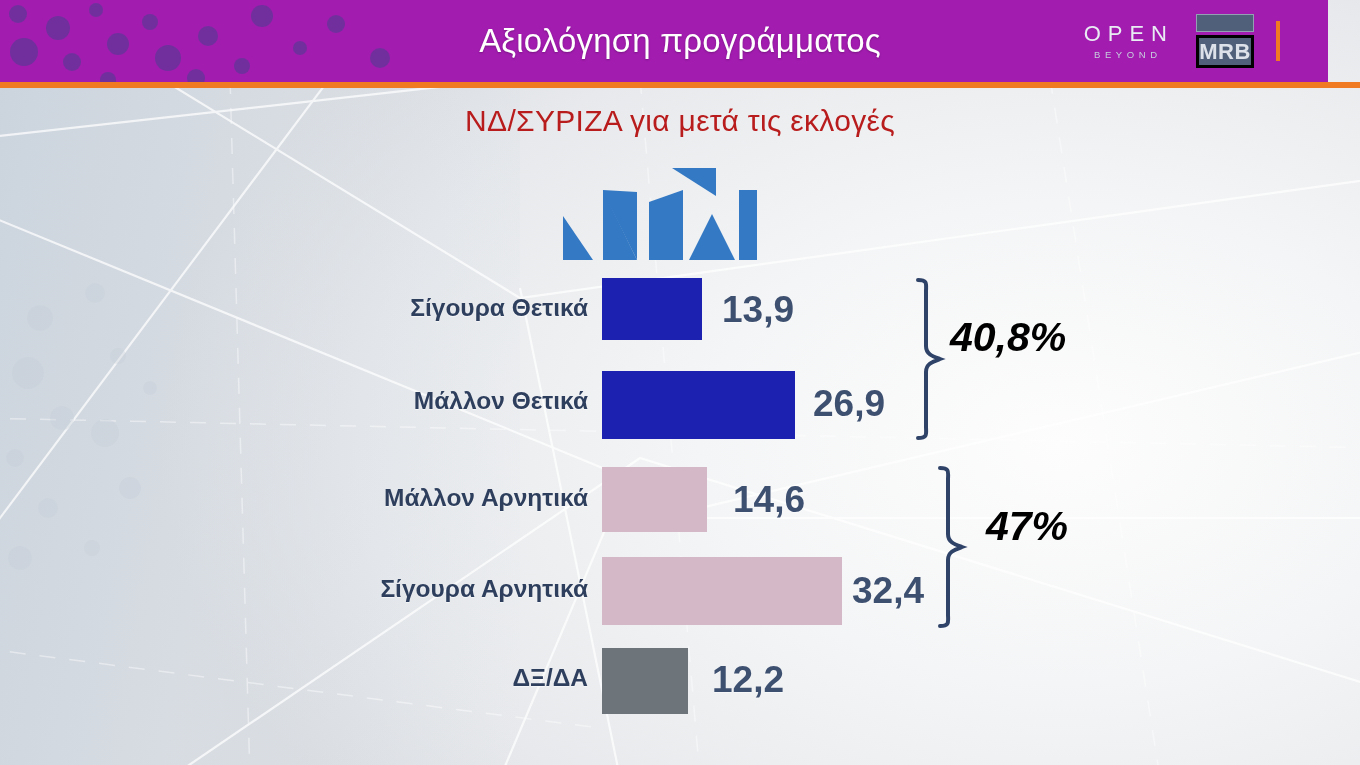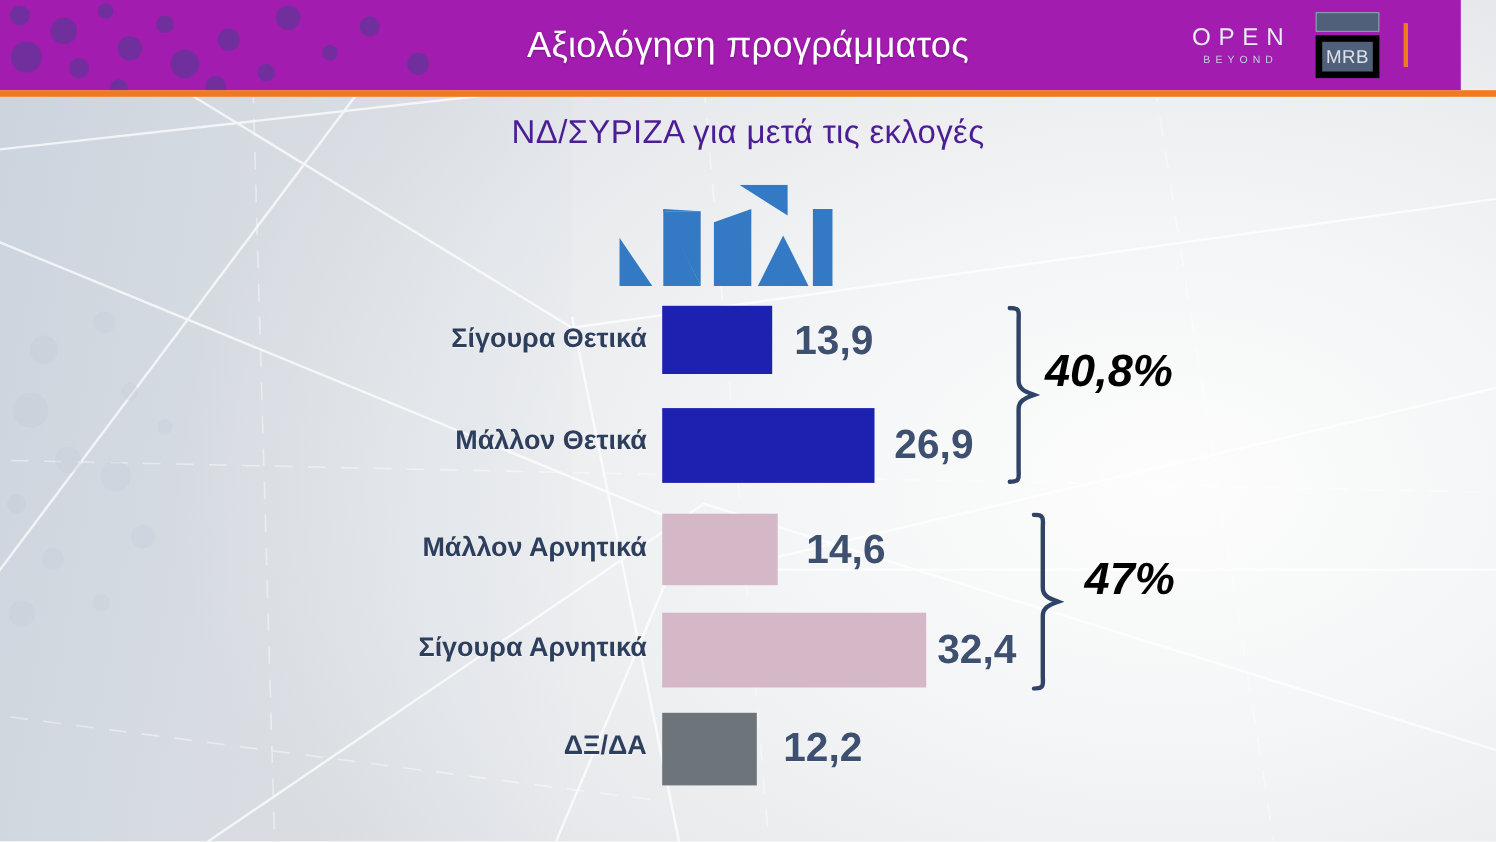--- a/index.html
+++ b/index.html
@@ -97,42 +97,42 @@
     width: 58px;
   }
   .mrb-top {
     height: 16px;
     background: #51607a;
     border: 1px solid #93a0b4;
   }
   .mrb-bottom {
     height: 27px;
     background: #51607a;
-    border: 6px solid #000000;
+    border: 3px solid #000000;
     display: flex;
     align-items: center;
     justify-content: center;
     color: #dde2ea;
-    font-size: 17px;
-    font-weight: 400;
+    font-size: 22px;
+    font-weight: 700;
     letter-spacing: 0.5px;
   }
   .orange-bar {
     width: 4px;
     height: 40px;
     background: #f07a21;
   }
 
   
   .subtitle {
     position: absolute;
     left: 0; top: 104px;
     width: 1360px;
     text-align: center;
-    color: #4c1d95;
+    color: #b91c1c;
     font-size: 30px;
     font-weight: 400;
     letter-spacing: 0.3px;
   }
 
   
   .nd-logo {
     position: absolute;
     left: 563px; top: 168px;
     width: 194px; height: 92px;

